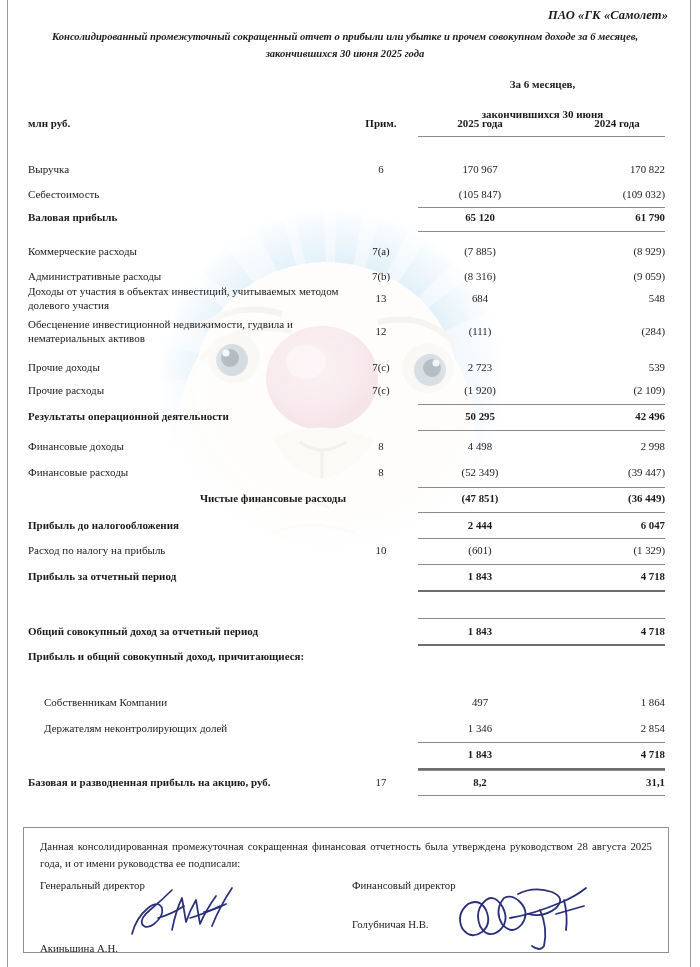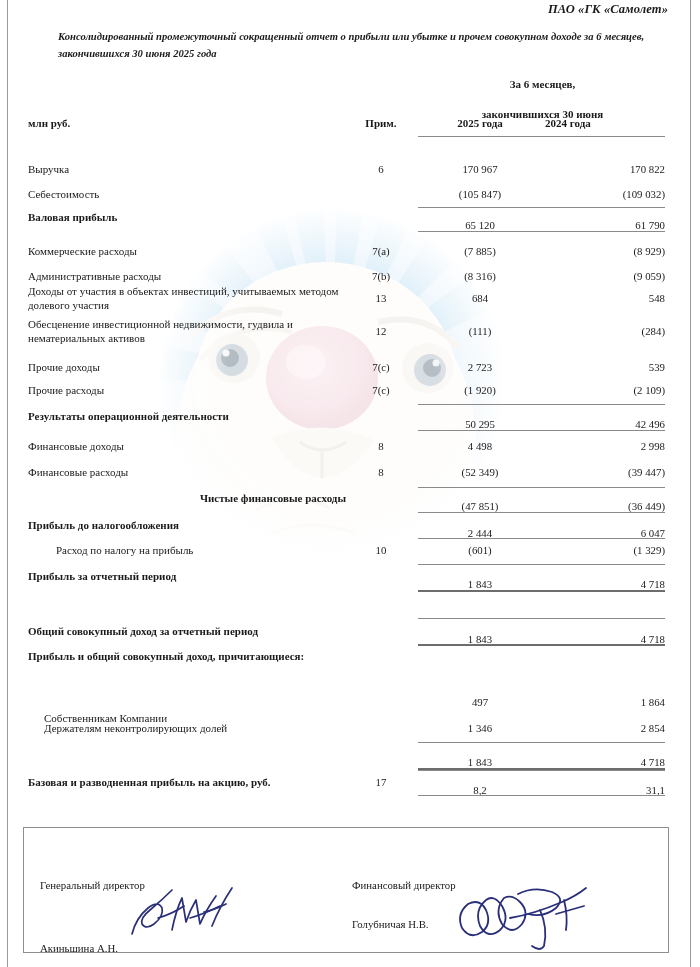--- a/index.html
+++ b/index.html
@@ -41,60 +41,60 @@
     z-index: 0;
     opacity: 1;
   }
   #watermark svg { display:block; width:100%; height:100%; }
 
   
   #content { position: absolute; inset: 0; z-index: 2; }
 
   
   .company {
-    position: absolute; right: 32px; top: 2px;
+    position: absolute; right: 32px; top: 8px;
     font-weight: bold; font-style: italic; font-size: 12.5px;
     letter-spacing: .1px;
   }
   .doc-title {
-    position: absolute; left: 58px; top: 28px; width: 622px;
+    position: absolute; left: 34px; top: 28px; width: 622px;
     font-style: italic; font-weight: bold; font-size: 10.6px;
-    line-height: 17px; text-align: left;
+    line-height: 17px; text-align: center;
   }
 
   .period-l1 { position:absolute; left:420px; top:78px; width:245px; text-align:center;
                font-weight:bold; font-size:11px; }
   .period-l2 { position:absolute; left:420px; top:108px; width:245px; text-align:center;
                font-weight:bold; font-size:11px; }
 
   .units   { position:absolute; left:28px;  top:117px; font-weight:bold; font-size:11px; }
   .col-note{ position:absolute; left:352px; top:117px; width:58px; text-align:center;
              font-weight:bold; font-size:11px; }
   .col-y1  { position:absolute; left:420px; top:117px; width:120px; text-align:center;
              font-weight:bold; font-size:11px; }
-  .col-y2  { position:absolute; left:545px; top:117px; width:120px; text-align:left;
+  .col-y2  { position:absolute; left:557px; top:117px; width:120px; text-align:center;
              font-weight:bold; font-size:11px; }
 
   .head-rule { position:absolute; left:418px; top:136px; width:247px; height:1px; background:#8a8a8a; }
 
   
   .row { position: absolute; left: 0; width: 700px; height: 0; }
   .lbl {
     position: absolute; left: 28px; width: 318px;
     font-size: 11px; line-height: 13.5px;
   }
   .lbl.indent { left: 44px; }
   .lbl.bold { font-weight: bold; }
   .note {
     position: absolute; left: 352px; width: 58px; text-align: center;
     font-size: 10.8px;
   }
   .v1 { position: absolute; left: 420px; width: 120px; text-align: center; font-size: 10.8px; }
   .v2 { position: absolute; left: 545px; width: 120px; text-align: right; font-size: 10.8px; }
-  .v1.bold, .v2.bold { font-weight: normal; margin-top: 8px; }
+  .v1.bold, .v2.bold { font-weight: bold; }
 
   .rule        { position:absolute; left:418px; width:247px; height:1px; background:#8a8a8a; }
   .rule.thick  { height:2px; background:#6d6d6d; }
 
   
   .approval {
     position:absolute; left:40px; top:838px; width:612px;
     font-size:10.8px; line-height:17px; text-align: justify;
   }
   .sig-role-1 { position:absolute; left:40px;  top:879px; font-size:10.8px; }
@@ -269,40 +269,40 @@
           <div class="lbl bold" style="top: 0px; text-align: right;">Чистые финансовые расходы</div>
           <div class="v1 bold">(47 851)</div>
           <div class="v2 bold">(36 449)</div>
         </div>
         <div class="row" style="top: 519px;">
           <div class="lbl bold" style="top: 0px;">Прибыль до налогообложения</div>
           <div class="v1 bold">2 444</div>
           <div class="v2 bold">6 047</div>
         </div>
         <div class="row" style="top: 544px;">
-          <div class="lbl" style="top: 0px; margin-left: 28px;">Расход по налогу на прибыль</div>
+          <div class="lbl" style="top: 0px;">Расход по налогу на прибыль</div>
           <div class="note">10</div>
           <div class="v1">(601)</div>
           <div class="v2">(1 329)</div>
         </div>
         <div class="row" style="top: 570px;">
           <div class="lbl bold" style="top: 0px;">Прибыль за отчетный период</div>
           <div class="v1 bold">1 843</div>
           <div class="v2 bold">4 718</div>
         </div>
         <div class="row" style="top: 625px;">
           <div class="lbl bold" style="top: 0px;">Общий совокупный доход за отчетный период</div>
           <div class="v1 bold">1 843</div>
           <div class="v2 bold">4 718</div>
         </div>
         <div class="row" style="top: 657px;">
           <div class="lbl bold" style="top: -7px;">Прибыль и общий совокупный доход, причитающиеся:</div>
         </div>
         <div class="row" style="top: 696px;">
-          <div class="lbl indent" style="top: 16px;">Собственникам Компании</div>
+          <div class="lbl indent" style="top: 0px;">Собственникам Компании</div>
           <div class="v1">497</div>
           <div class="v2">1 864</div>
         </div>
         <div class="row" style="top: 722px;">
           <div class="lbl indent" style="top: 0px;">Держателям неконтролирующих долей</div>
           <div class="v1">1 346</div>
           <div class="v2">2 854</div>
         </div>
         <div class="row" style="top: 748px;">
           <div class="v1 bold">1 843</div>
@@ -331,20 +331,21 @@
         <div class="rule thick" style="top: 768px;"></div>
         <div class="rule" style="top: 770px;"></div>
         <div class="rule" style="top: 795px;"></div>
       </div>
 
     <div class="sig-box-top"></div>
     <div class="sig-box-bottom"></div>
     <div class="sig-box-l"></div>
     <div class="sig-box-r"></div>
 
+    <div class="approval">Данная консолидированная промежуточная сокращенная финансовая отчетность была утверждена руководством 28 августа 2025 года, и от имени руководства ее подписали:</div>
 
     <div class="sig-role-1">Генеральный директор</div>
     <div class="sig-name-1">Акиньшина А.Н.</div>
     <div class="sig-role-2">Финансовый директор</div>
     <div class="sig-name-2">Голубничая Н.В.</div>
 
     <div class="sig-ink-1">
       <svg viewBox="0 0 112 58" xmlns="http://www.w3.org/2000/svg">
         <g fill="none" stroke="#2a2f7a" stroke-width="1.7" stroke-linecap="round" stroke-linejoin="round">
           <path d="M4,50 Q8,34 20,24 Q30,16 34,24 Q36,32 26,40 Q18,46 14,40 Q12,34 22,26 Q34,16 44,6"></path>

